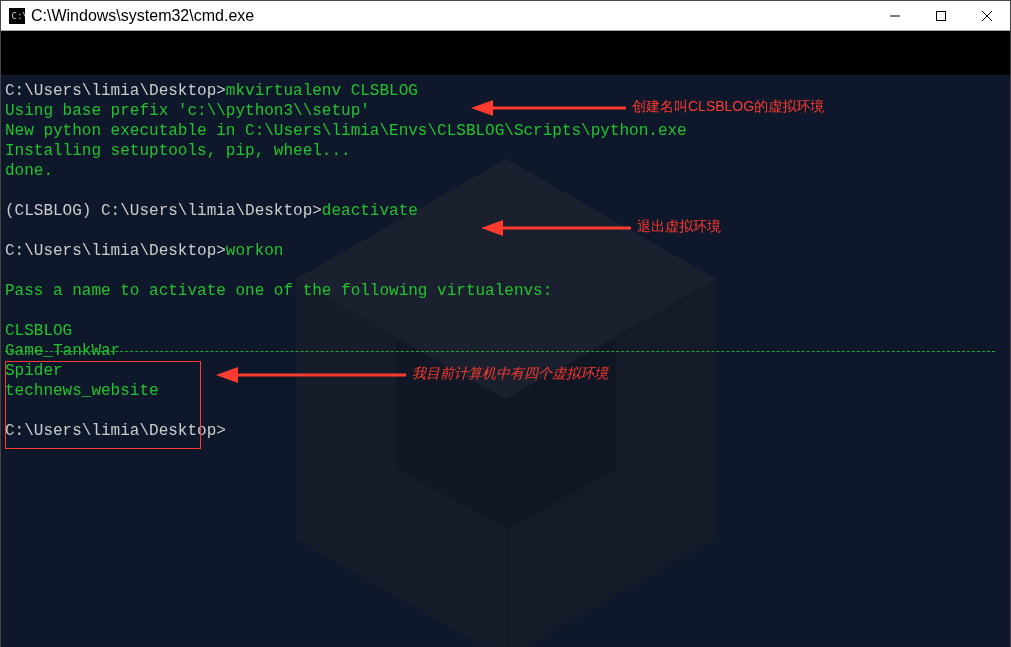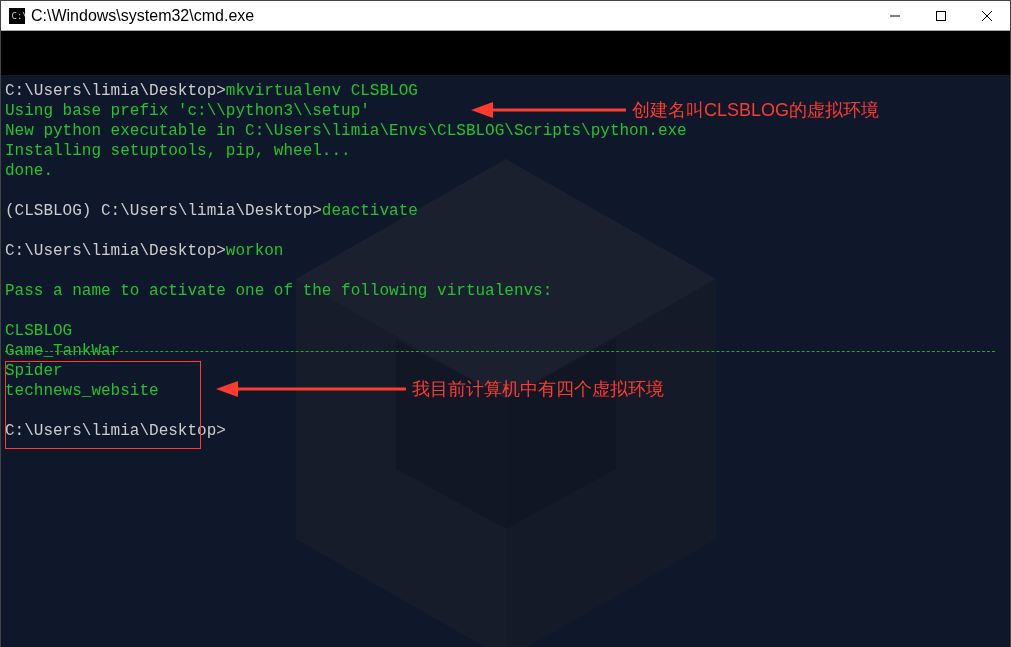--- a/index.html
+++ b/index.html
@@ -73,24 +73,24 @@
     left:4px; top:275px;
     width: 990px; height:2px;
     border-bottom: 1px dashed #22c32e;
     opacity:.85;
     pointer-events:none;
   }
 
   
   .annot {
     position: absolute;
-    display: flex; align-items: center;
+    display: flex; 
     color: #ff3a2f;
     font-family: 'Microsoft YaHei','SimSun',sans-serif;
-    font-size: 18px;
+    font-size: 14px;
     pointer-events: none;
   }
   .annot .arrow-svg { flex:0 0 auto; }
   .annot .txt { margin-left: 6px; white-space: nowrap; }
 </style>
 </head>
 <body>
 
 <div class="window">
 
@@ -162,23 +162,30 @@
     <div class="envs-box"></div>
 
     <div class="annot" style="left:470px; top:23px;">
       <svg class="arrow-svg" width="155" height="20" viewBox="0 0 155 20">
         <line x1="155" y1="10" x2="18" y2="10" stroke="#ff3a2f" stroke-width="3"></line>
         <polygon points="0,10 22,2 22,18" fill="#ff3a2f"></polygon>
       </svg>
       <span class="txt">创建名叫CLSBLOG的虚拟环境</span>
     </div>
 
+    <div class="annot" style="left:480px; top:143px;">
+      <svg class="arrow-svg" width="150" height="20" viewBox="0 0 150 20">
+        <line x1="150" y1="10" x2="18" y2="10" stroke="#ff3a2f" stroke-width="3"></line>
+        <polygon points="0,10 22,2 22,18" fill="#ff3a2f"></polygon>
+      </svg>
+      <span class="txt">退出虚拟环境</span>
+    </div>
 
 
-    <div class="annot" style="left:215px; top:302px;">
+    <div class="annot" style="left:215px; top:290px;font-style:italic;">
       <svg class="arrow-svg" width="190" height="20" viewBox="0 0 190 20">
         <line x1="190" y1="10" x2="18" y2="10" stroke="#ff3a2f" stroke-width="3"></line>
         <polygon points="0,10 22,2 22,18" fill="#ff3a2f"></polygon>
       </svg>
       <span class="txt">我目前计算机中有四个虚拟环境</span>
     </div>
 
   </div>
 </div>
 

